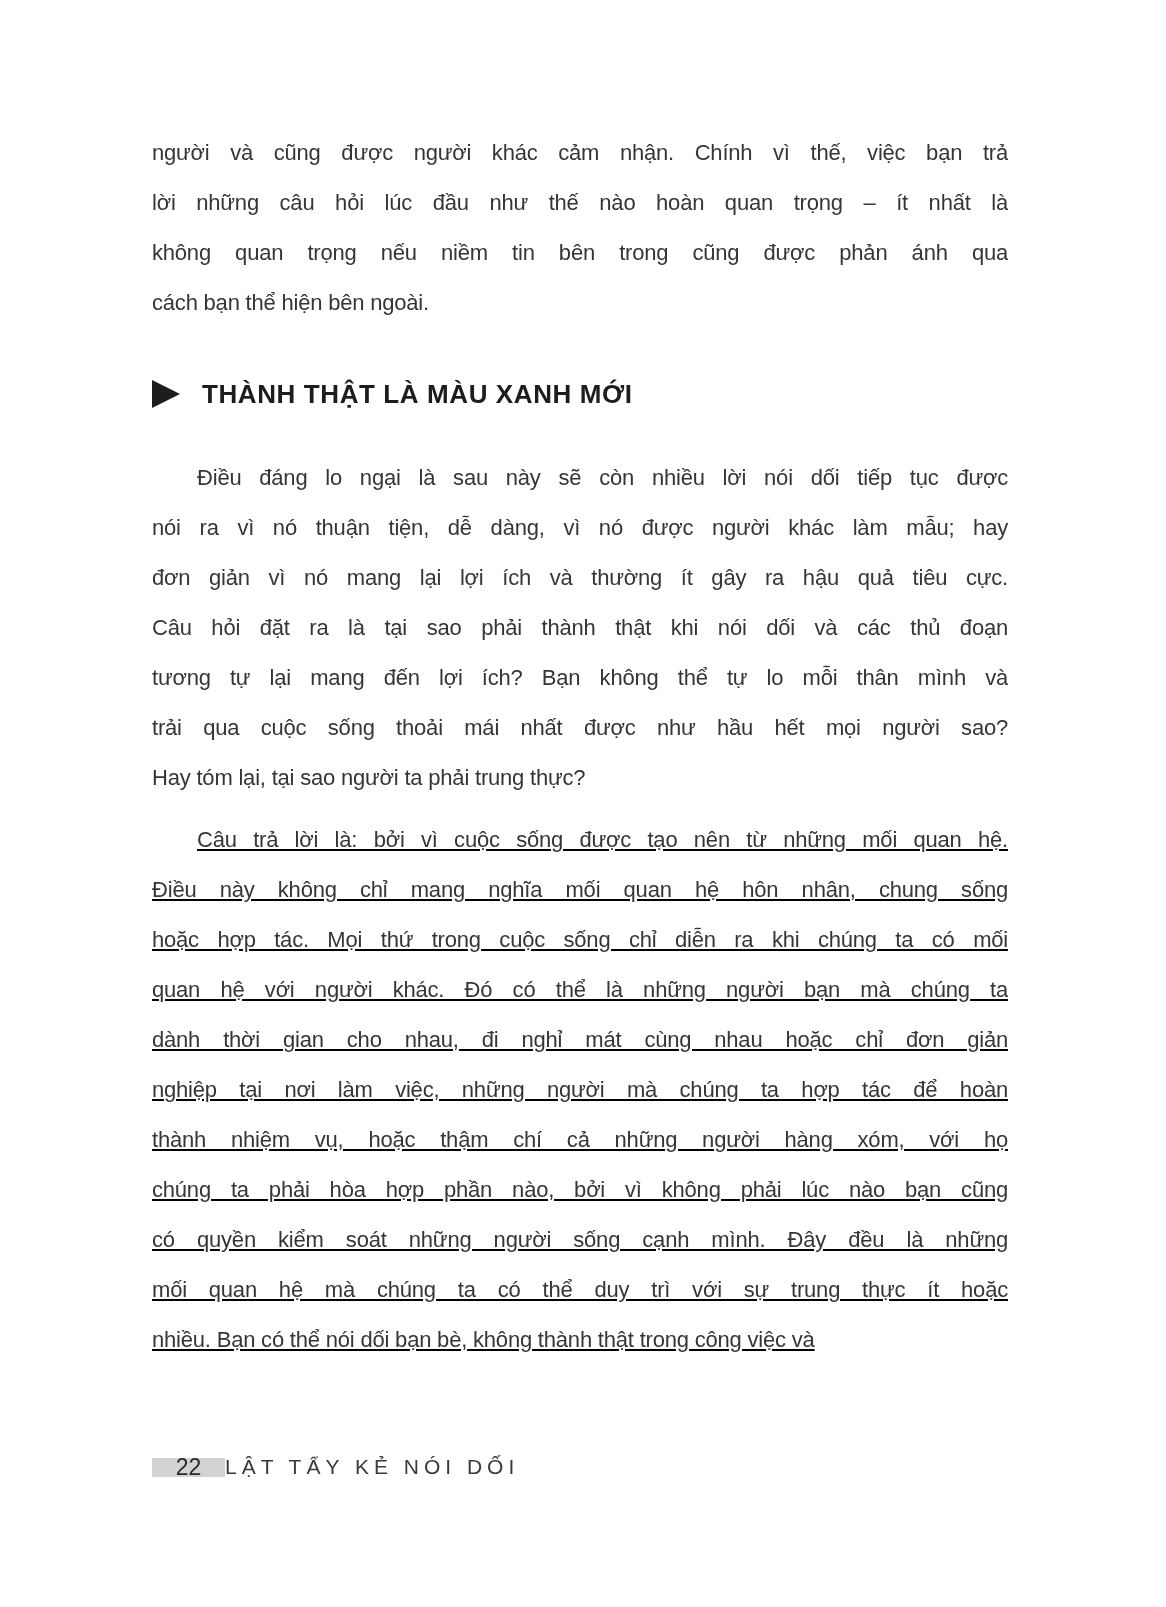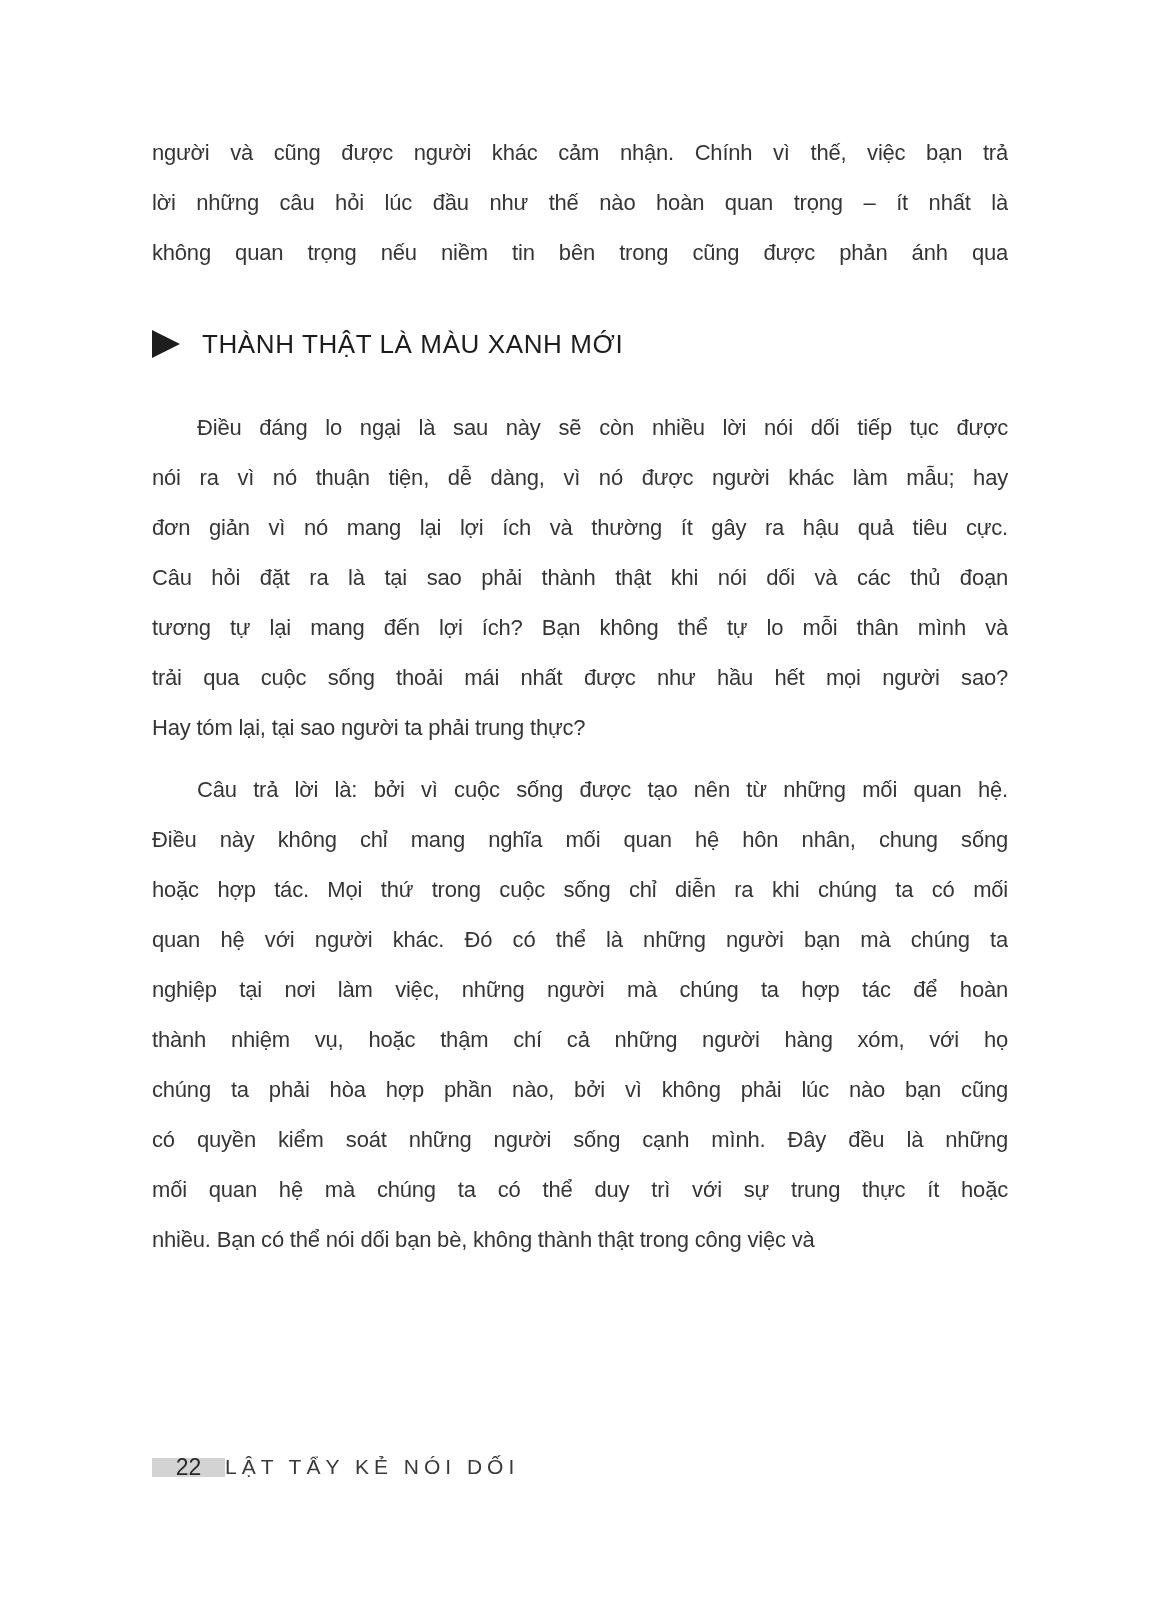--- a/index.html
+++ b/index.html
@@ -38,40 +38,41 @@
     white-space: normal;
   }
   .para .line.last {
     text-align-last: left;
   }
   .para .line.first-indent {
     text-indent: 45px;
   }
   .para + .para {
     margin-top: 12px;
+    text-decoration: underline;
   }
   .heading {
     margin-top: 45px;
     margin-bottom: 38px;
     height: 42px;
     display: flex;
     align-items: center;
   }
   .heading-marker {
     width: 0;
     height: 0;
     border-left: 28px solid var(--heading-color);
     border-top: 14px solid transparent;
     border-bottom: 14px solid transparent;
     flex: 0 0 auto;
   }
   .heading-text {
     margin-left: 22px;
     font-size: 26px;
-    font-weight: normal;
+    font-weight: bold;
     letter-spacing: 0.6px;
     color: var(--heading-color);
     white-space: nowrap;
   }
   .footer {
     position: absolute;
     left: 152px;
     top: 1455px;
     display: flex;
     align-items: center;
@@ -98,39 +99,41 @@
 <body>
 
 <div class="page">
 
   <div class="content">
 
   <div class="para">
         <div class="line">người và cũng được người khác cảm nhận. Chính vì thế, việc bạn trả</div>
         <div class="line">lời những câu hỏi lúc đầu như thế nào hoàn quan trọng – ít nhất là</div>
         <div class="line">không quan trọng nếu niềm tin bên trong cũng được phản ánh qua</div>
+        <div class="line last">cách bạn thể hiện bên ngoài.</div>
       </div>
       <div class="heading">
         <span class="heading-marker"></span>
         <span class="heading-text">THÀNH THẬT LÀ MÀU XANH MỚI</span>
       </div>
       <div class="para">
         <div class="line first-indent">Điều đáng lo ngại là sau này sẽ còn nhiều lời nói dối tiếp tục được</div>
         <div class="line">nói ra vì nó thuận tiện, dễ dàng, vì nó được người khác làm mẫu; hay</div>
         <div class="line">đơn giản vì nó mang lại lợi ích và thường ít gây ra hậu quả tiêu cực.</div>
         <div class="line">Câu hỏi đặt ra là tại sao phải thành thật khi nói dối và các thủ đoạn</div>
         <div class="line">tương tự lại mang đến lợi ích? Bạn không thể tự lo mỗi thân mình và</div>
         <div class="line">trải qua cuộc sống thoải mái nhất được như hầu hết mọi người sao?</div>
         <div class="line last">Hay tóm lại, tại sao người ta phải trung thực?</div>
       </div>
       <div class="para">
         <div class="line first-indent">Câu trả lời là: bởi vì cuộc sống được tạo nên từ những mối quan hệ.</div>
         <div class="line">Điều này không chỉ mang nghĩa mối quan hệ hôn nhân, chung sống</div>
         <div class="line">hoặc hợp tác. Mọi thứ trong cuộc sống chỉ diễn ra khi chúng ta có mối</div>
         <div class="line">quan hệ với người khác. Đó có thể là những người bạn mà chúng ta</div>
+        <div class="line">dành thời gian cho nhau, đi nghỉ mát cùng nhau hoặc chỉ đơn giản</div>
         <div class="line">nghiệp tại nơi làm việc, những người mà chúng ta hợp tác để hoàn</div>
         <div class="line">thành nhiệm vụ, hoặc thậm chí cả những người hàng xóm, với họ</div>
         <div class="line">chúng ta phải hòa hợp phần nào, bởi vì không phải lúc nào bạn cũng</div>
         <div class="line">có quyền kiểm soát những người sống cạnh mình. Đây đều là những</div>
         <div class="line">mối quan hệ mà chúng ta có thể duy trì với sự trung thực ít hoặc</div>
         <div class="line last">nhiều. Bạn có thể nói dối bạn bè, không thành thật trong công việc và</div>
       </div>
     </div>
 
   <div class="footer">

